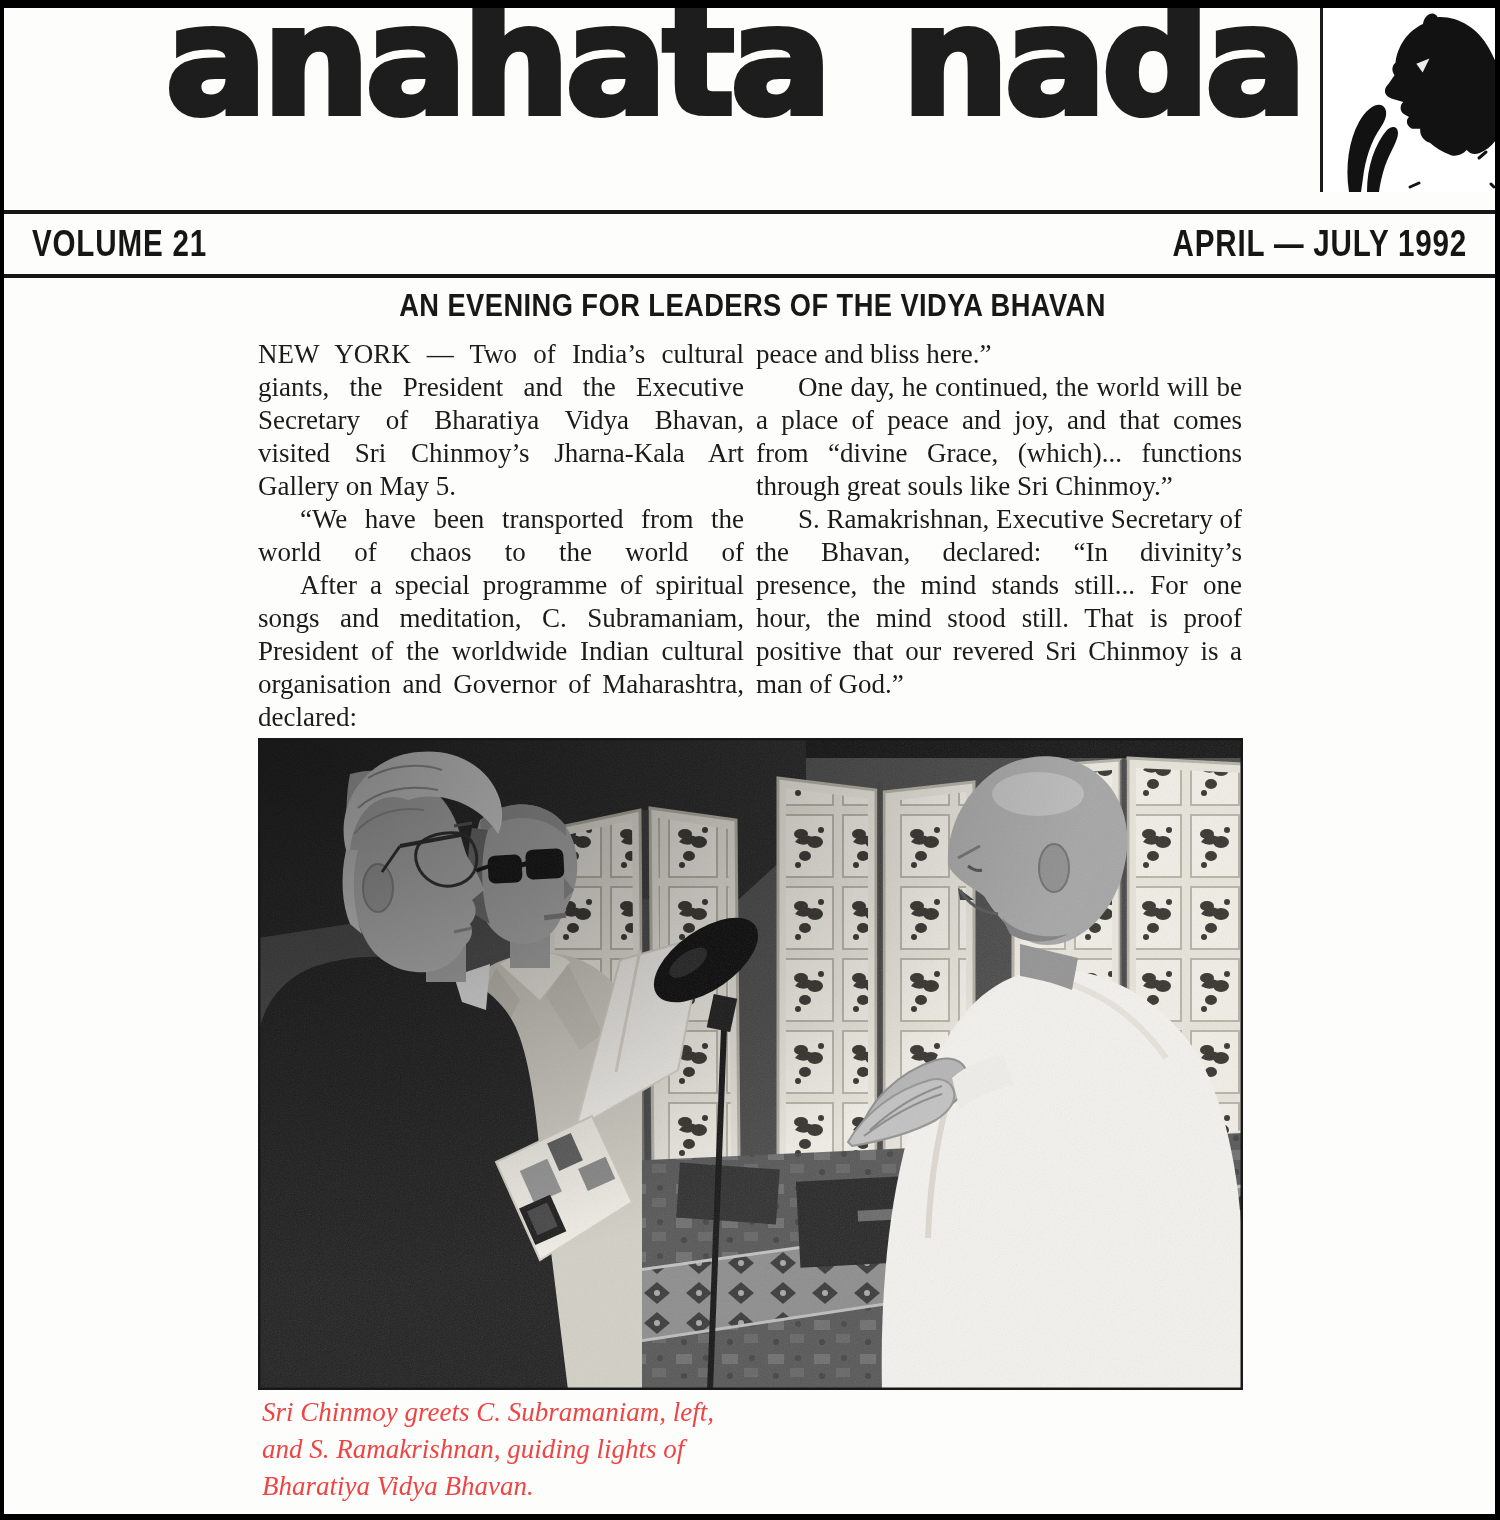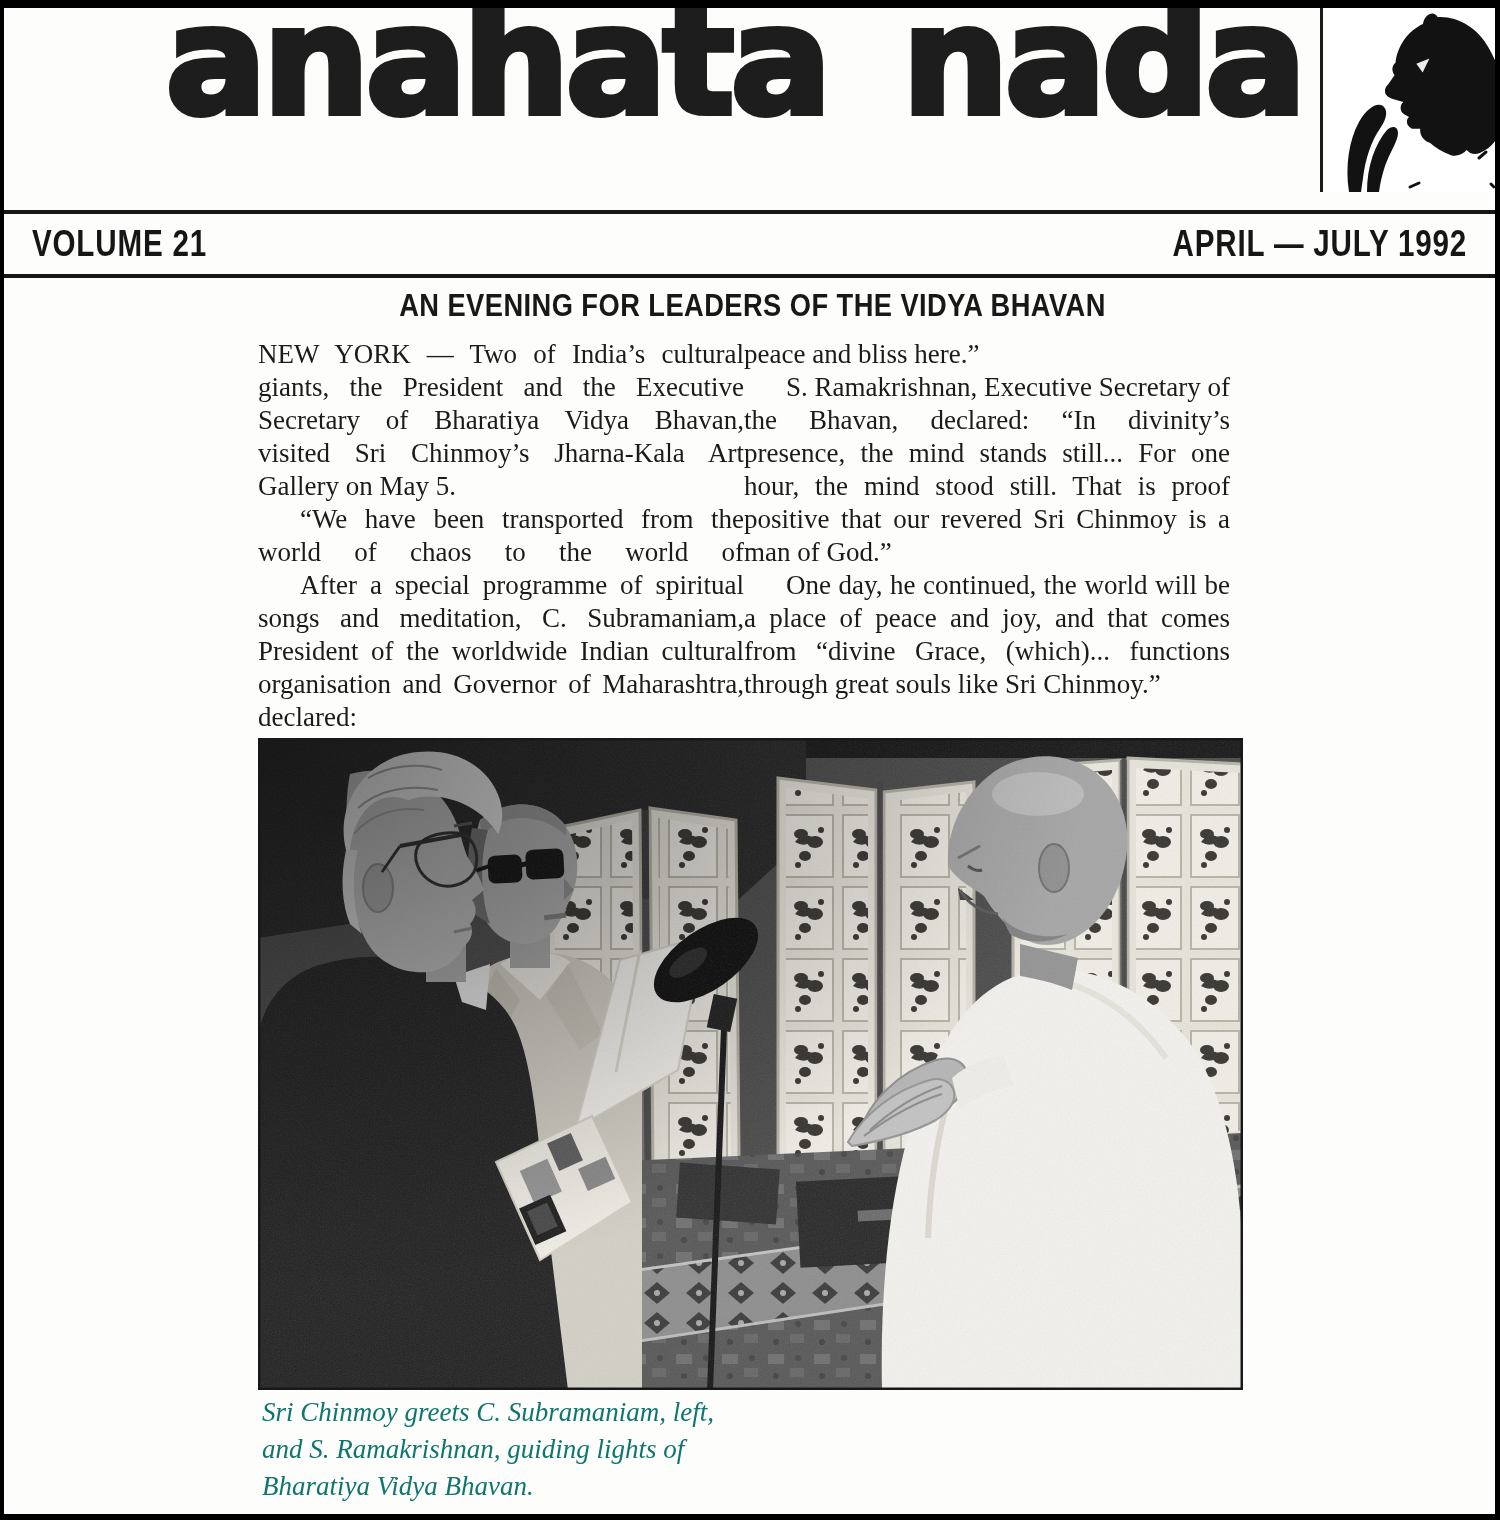--- a/index.html
+++ b/index.html
@@ -47,35 +47,35 @@
   .cond-r { display:inline-block; transform:scaleX(0.8); transform-origin:right center; letter-spacing:1px; white-space:nowrap; }
   
   .headline {
     position:absolute; left:254px; top:278px; width:989px; text-align:center;
     font-family:"Liberation Sans", sans-serif; font-weight:bold;
     font-size:31px; line-height:40px; color:#181818; white-space:nowrap;
   }
   .headline-inner { display:inline-block; transform:scaleX(0.88); transform-origin:center; letter-spacing:0.5px; }
   .columns {
     position:absolute; left:254px; top:330px; width:989px;
-    display:flex; gap:0;
+    display:flex; gap:12px;
     font-size:27px; line-height:33px; color:#1b1b1b;
   }
   .col { width:486px; }
   .col p { margin:0; text-align:justify; }
   .indent { text-indent:42px; }
   .justify-last { text-align-last:justify; }
   
   .photo {
     position:absolute; left:254px; top:730px; width:985px; height:652px;
     line-height:0;
   }
   .caption {
     position:absolute; left:258px; top:1386px; width:492px;
-    font-style:italic; font-size:27px; line-height:37px; color:#0f766e;
+    font-style:italic; font-size:27px; line-height:37px; color:#ef4444;
     text-align:left;
   }
 </style>
 </head>
 <body>
 
 <div class="page">
 
   <div class="masthead">
     <div class="masthead-title">anahata nada</div>
@@ -123,22 +123,22 @@
   </div>
 
   <div class="columns">
     <div class="col">
       <p>NEW YORK — Two of India’s cultural giants, the President and the Executive Secretary of Bharatiya Vidya Bhavan, visited Sri Chinmoy’s Jharna-Kala Art Gallery on May 5.</p>
       <p class="indent justify-last">“We have been transported from the world of chaos to the world of</p>
       <p class="indent">After a special programme of spiritual songs and meditation, C. Subramaniam, President of the worldwide Indian cultural organisation and Governor of Maharashtra, declared:</p>
     </div>
     <div class="col">
       <p>peace and bliss here.”</p>
+      <p class="indent">One day, he continued, the world will be a place of peace and joy, and that comes from “divine Grace, (which)... functions through great souls like Sri Chinmoy.”</p>
       <p class="indent">S. Ramakrishnan, Executive Secretary of the Bhavan, declared: “In divinity’s presence, the mind stands still... For one hour, the mind stood still. That is proof positive that our revered Sri Chinmoy is a man of God.”</p>
-      <p class="indent">One day, he continued, the world will be a place of peace and joy, and that comes from “divine Grace, (which)... functions through great souls like Sri Chinmoy.”</p>
     </div>
   </div>
 
   <figure class="photo" style="margin:0">
     <svg width="985" height="652" viewBox="0 0 985 652" xmlns="http://www.w3.org/2000/svg">
       <defs>
         <pattern id="art" width="58" height="72" patternUnits="userSpaceOnUse">
           <rect width="58" height="72" fill="#e7e4db"></rect>
           <rect x="5" y="5" width="48" height="62" fill="#f1eee6" stroke="#b7b3a6" stroke-width="2"></rect>
           <g fill="#35332e">

